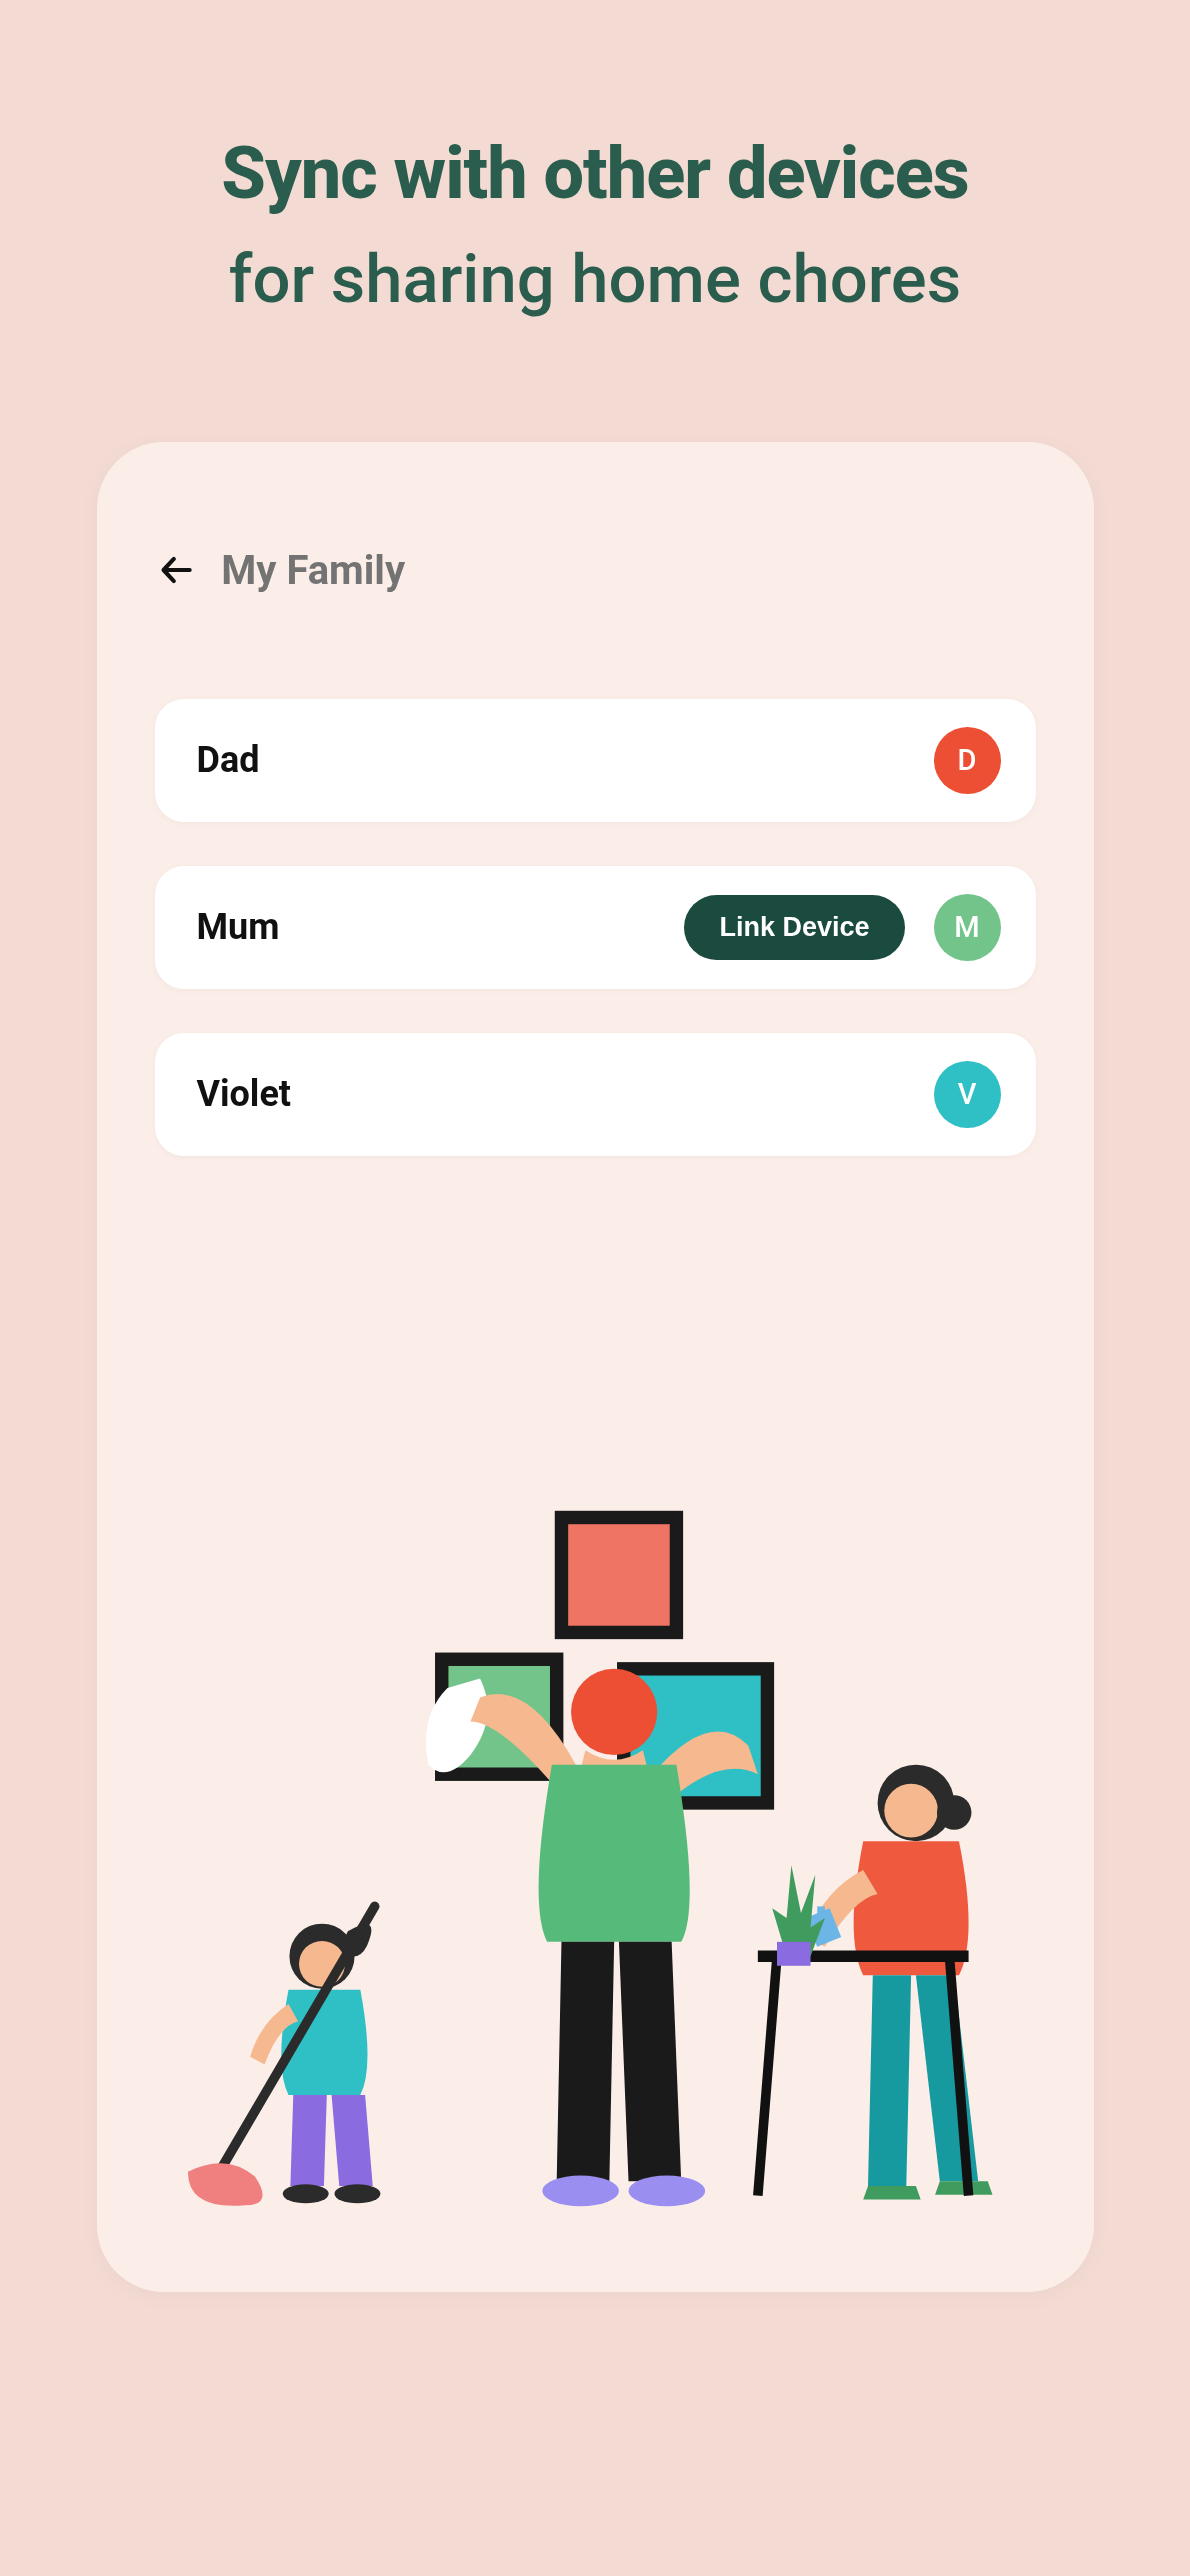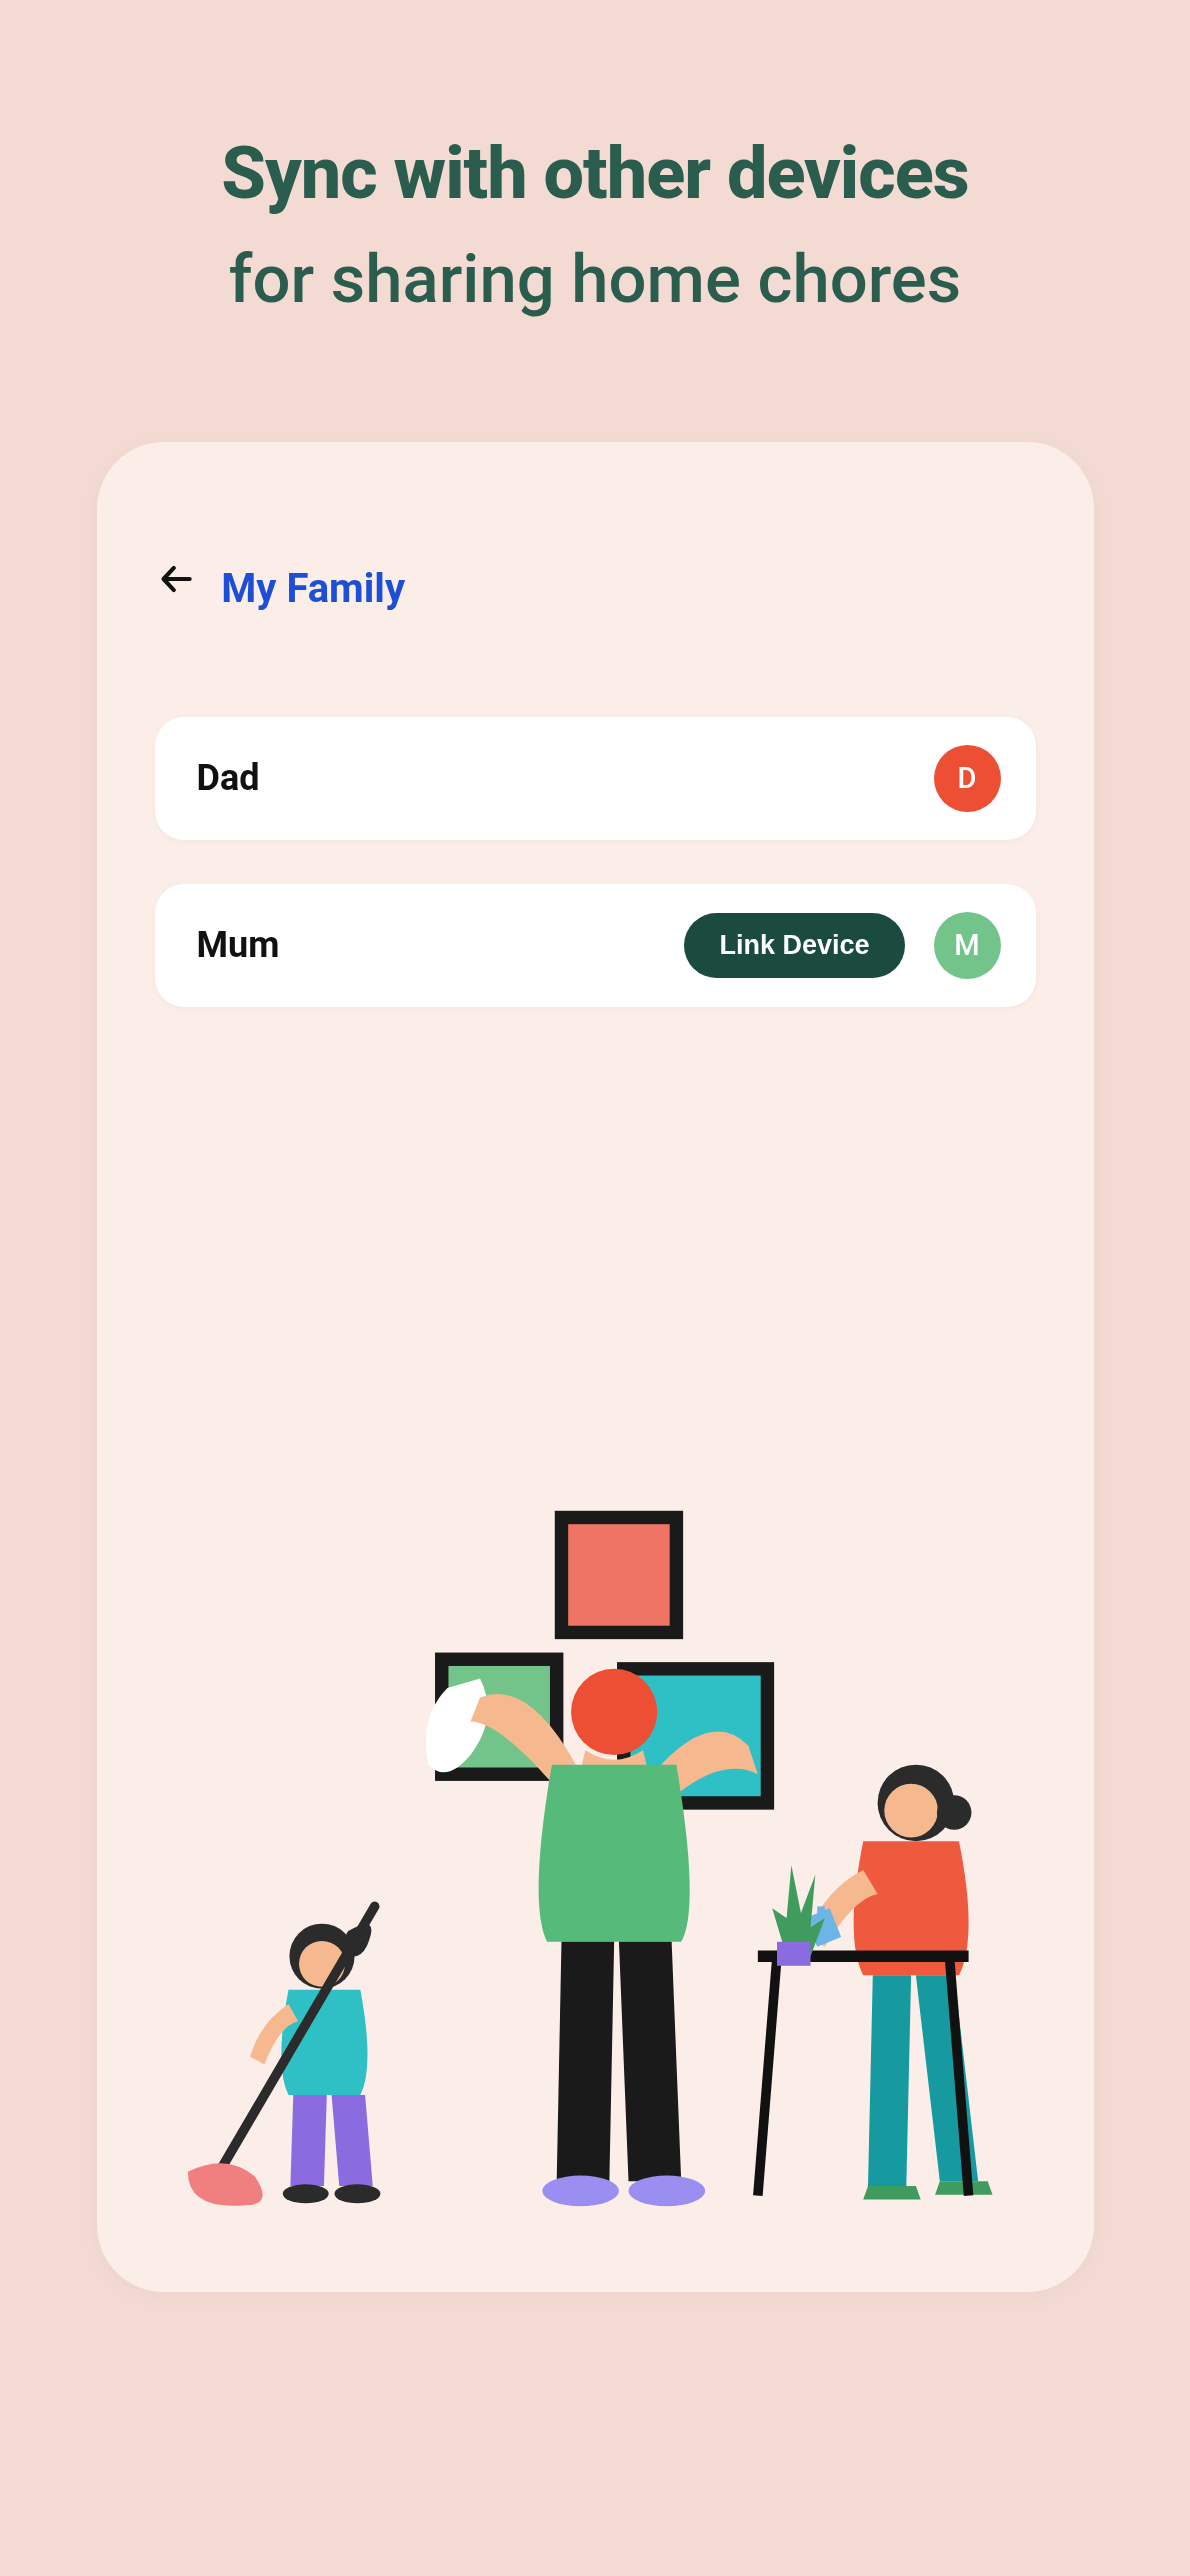--- a/index.html
+++ b/index.html
@@ -60,22 +60,21 @@
     height: 38px;
     color: #111;
     display: flex;
     align-items: center;
     justify-content: center;
   }
   .back-arrow svg { width: 38px; height: 38px; }
   .card-title {
     font-size: 40px;
     font-weight: 700;
-    color: #1d4ed8;
-    margin-top: 18px;
+    color: #737373;
   }
   .member-list {
     display: flex;
     flex-direction: column;
     gap: 44px;
   }
   .member-row {
     background: #ffffff;
     border-radius: 29px;
     height: 123px;
@@ -157,20 +156,26 @@
             <div class="avatar" style="background: rgb(236, 79, 51);">D</div>
           </div>
         </div>
         <div class="member-row">
           <span class="member-name">Mum</span>
           <div class="member-right">
             <button class="link-btn">Link Device</button>
             <div class="avatar" style="background: rgb(115, 196, 138);">M</div>
           </div>
         </div>
+        <div class="member-row">
+          <span class="member-name">Violet</span>
+          <div class="member-right">
+            <div class="avatar" style="background: rgb(46, 192, 196);">V</div>
+          </div>
+        </div>
       </div>
 
     <div class="illustration">
       <svg viewBox="0 0 960 760" xmlns="http://www.w3.org/2000/svg">
 
         <rect x="445" y="12" width="120" height="120" fill="#f07464" stroke="#1a1a1a" stroke-width="14"></rect>
         <rect x="320" y="160" width="120" height="120" fill="#73c48a" stroke="#1a1a1a" stroke-width="14"></rect>
         <rect x="510" y="170" width="150" height="140" fill="#2ec0c4" stroke="#1a1a1a" stroke-width="14"></rect>
 
         <path d="M360 180 q20 40 -10 80 q-25 30 -44 10 q-10 -50 20 -80 z" fill="#ffffff"></path>

